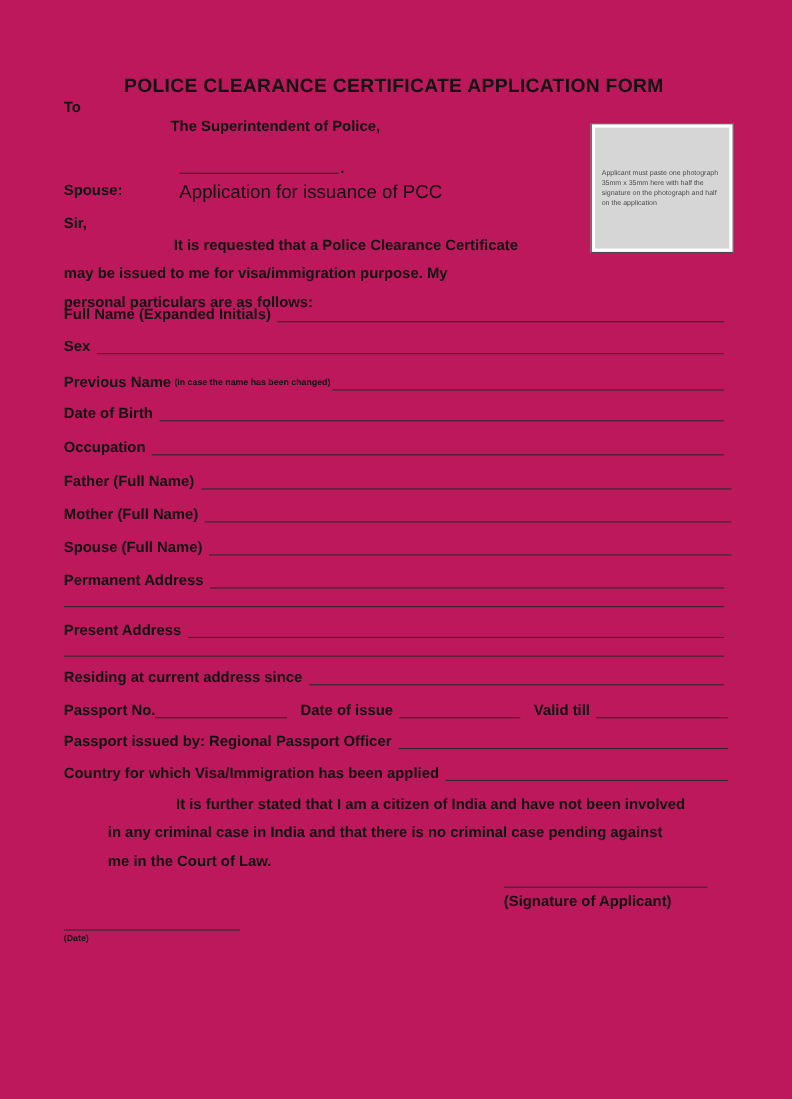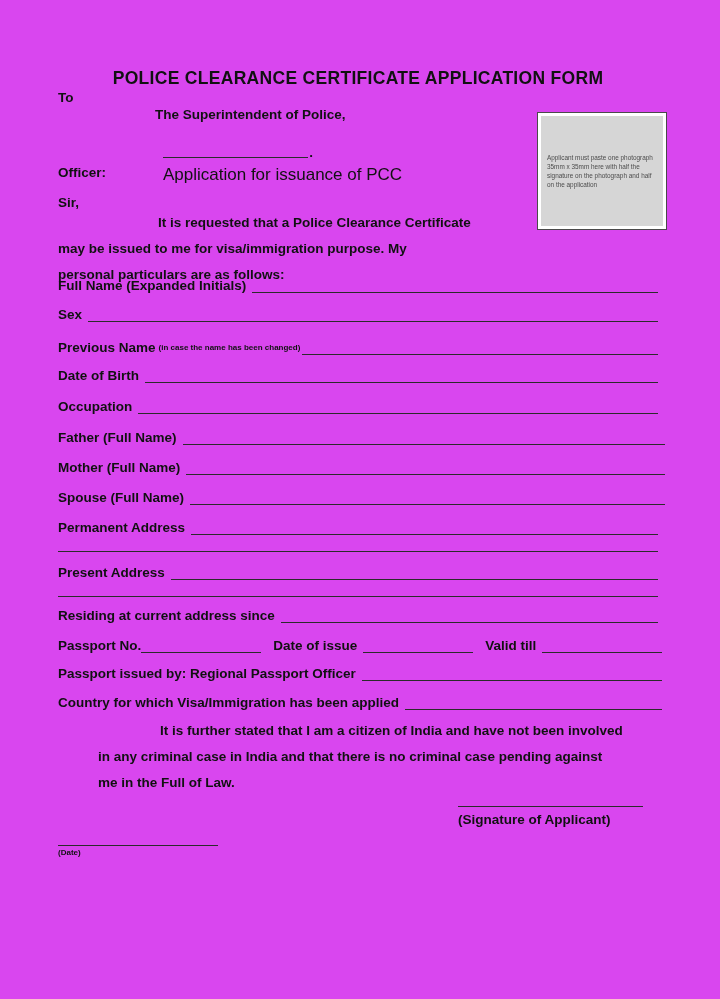--- a/index.html
+++ b/index.html
@@ -11,21 +11,21 @@
     width: 720px;
     height: 999px;
     position: relative;
     font-family: "Liberation Sans", sans-serif;
     color: #111111;
     overflow: hidden;
   }
   .page {
     position: absolute;
     inset: 0;
-    background: #d946ef;
+    background: #be185d;
   }
 
   
   .doc-title {
     position: absolute;
     left: 58px;
     top: 68px;
     width: 600px;
     text-align: center;
     font-size: 17.5px;
@@ -227,21 +227,21 @@
 
   <div class="to-label">To</div>
   <div class="addressee">
     <span>The Superintendent of Police,</span>
   </div>
   <div class="district-blank">
     <span class="rule"></span>
     <span class="dot">.</span>
   </div>
 
-  <div class="subject-label">Officer:</div>
+  <div class="subject-label">Spouse:</div>
   <div class="subject-value">Application for issuance of PCC</div>
 
   <div class="sir-label">Sir,</div>
 
   <div class="intro">
     <div class="indent">It is requested that a Police Clearance Certificate</div>
     <div>may be issued to me for visa/immigration purpose.  My</div>
     <div>personal particulars are as follows:</div>
   </div>
 
@@ -326,21 +326,21 @@
   </div>
 
   <div class="field" style="top:695px; width:604px;">
     <span class="lbl">Country for which Visa/Immigration has been applied</span>
     <span class="rule"></span>
   </div>
 
   <div class="declaration">
     <div class="indent">It is further stated that I am a citizen of India and have not been involved</div>
     <div>in any criminal case in India and that there is no criminal case pending against</div>
-    <div>me in the Full of Law.</div>
+    <div>me in the Court of Law.</div>
   </div>
 
   <div class="sig-rule"></div>
   <div class="sig-label">(Signature of Applicant)</div>
 
   <div class="date-rule"></div>
   <div class="date-label">(Date)</div>
 
 </div>
 

